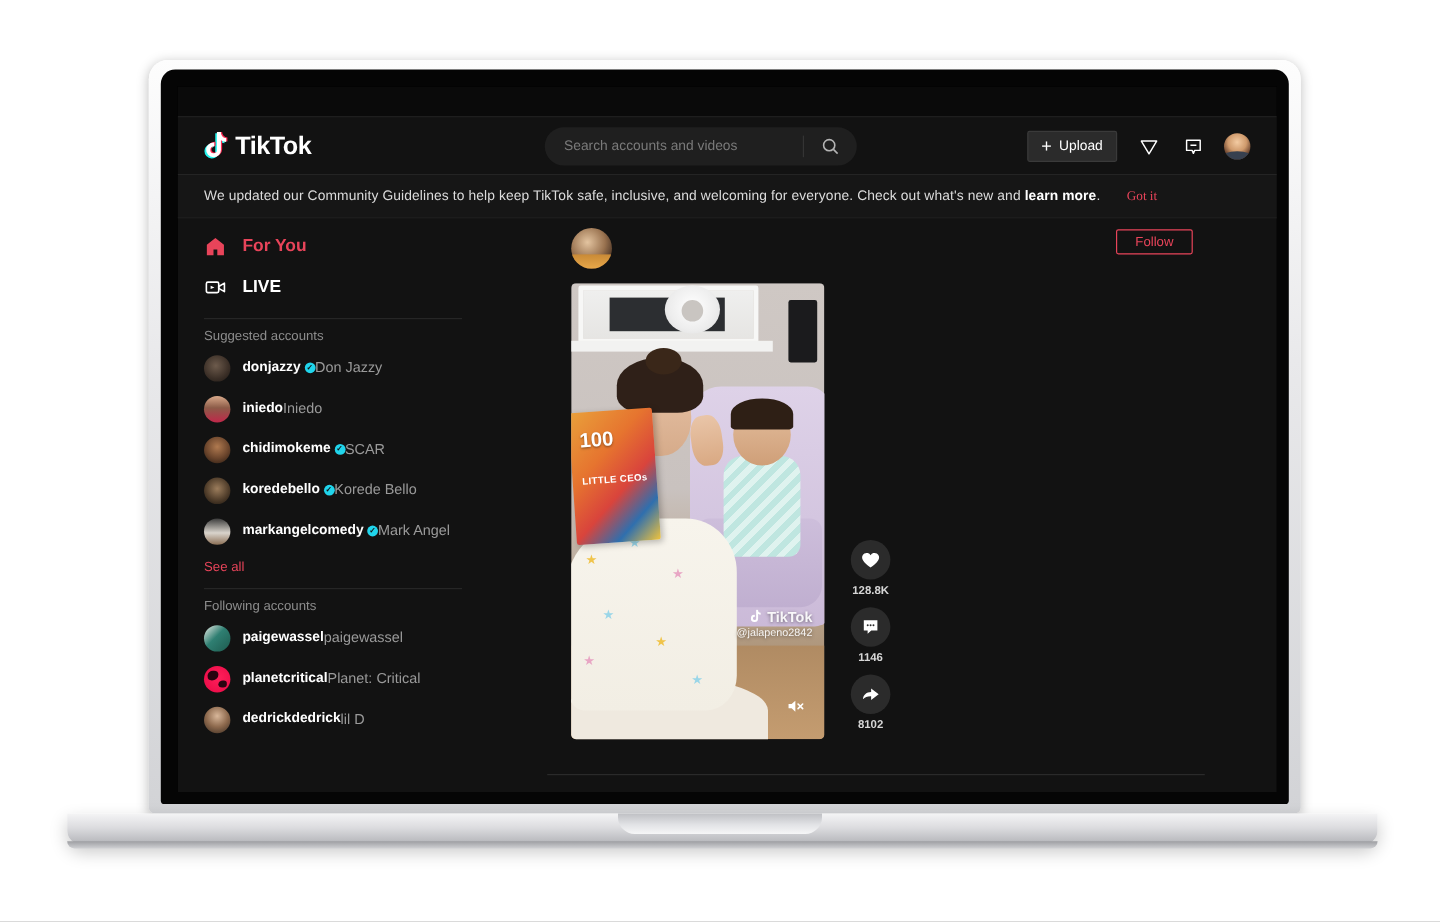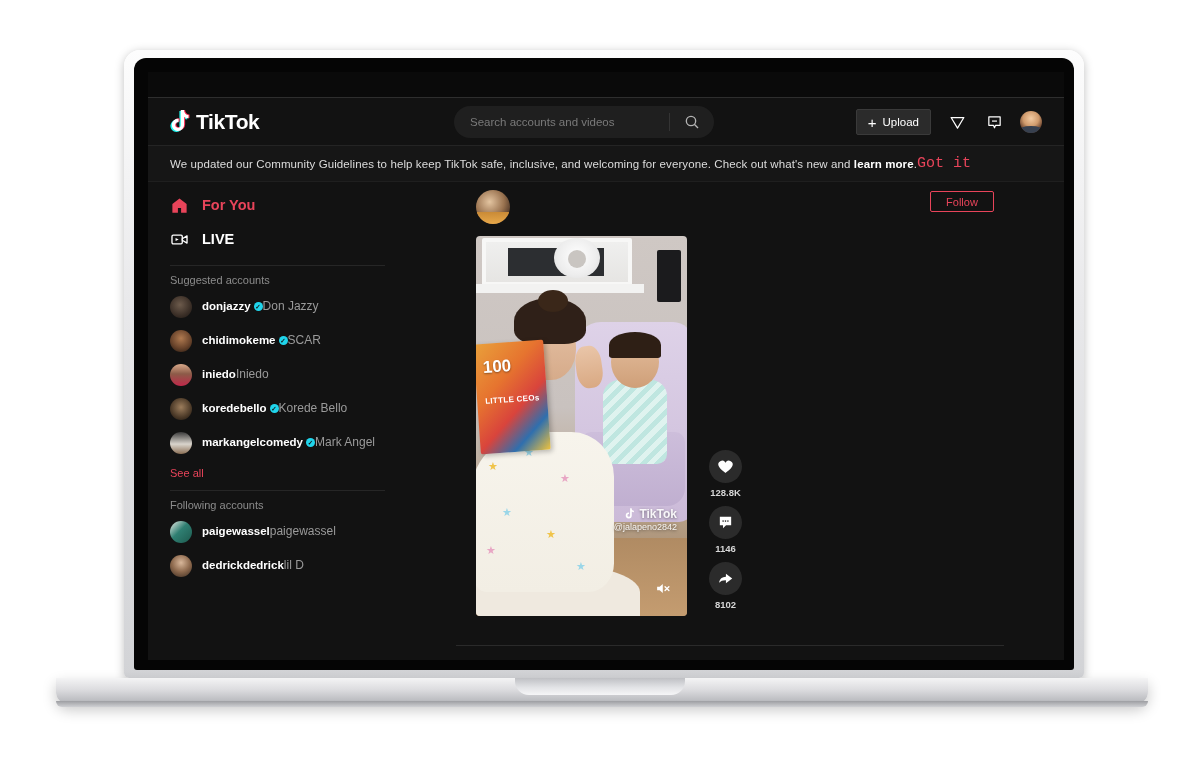--- a/index.html
+++ b/index.html
@@ -140,23 +140,23 @@
     height: 36px; width: 916px;
     background: #161616;
     display: flex; align-items: center;
     border-bottom: 1px solid #1f1f1f;
   }
   .tt-banner-text {
     margin-left: 22px; font-size: 11.5px; color: #dcdcdc; letter-spacing: .1px;
   }
   .tt-banner-text b { font-weight: bold; color: #fff; }
   .tt-banner-got {
-    color: #e8445a; font-size: 15px;
+    margin-left: 22px; color: #e8445a; font-size: 11px;
     background:none; border:none; cursor:pointer;
-    font-family: Liberation Mono, monospace;
+    font-family: Liberation Serif, serif;
   }
 
   
   .tt-body { display: flex; width: 916px; height: 478px; gap: 40px; }
 
   
   .tt-sidebar {
     width: 258px; padding: 6px 0 0 22px;
     overflow: hidden;
   }
@@ -430,41 +430,41 @@
             <div class="acct-txt">
               <span class="acct-name">
                 <span>donjazzy</span>
                 <span class="verified">✓</span>
               </span>
               <span class="acct-sub">Don Jazzy</span>
             </div>
           </div>
 
           <div class="acct">
+            <div class="acct-pic" style="background:linear-gradient(180deg,#d8a98a 0%,#8c5b48 45%,#c0284a 100%)"></div>
+            <div class="acct-txt">
+              <span class="acct-name">
+                <span>iniedo</span>
+              </span>
+              <span class="acct-sub">Iniedo</span>
+            </div>
+          </div>
+
+          <div class="acct">
             <div class="acct-pic" style="background:radial-gradient(circle at 50% 38%,#b07a50 0%,#6b452c 55%,#241810 100%)"></div>
             <div class="acct-txt">
               <span class="acct-name">
                 <span>chidimokeme</span>
                 <span class="verified">✓</span>
               </span>
               <span class="acct-sub">SCAR</span>
             </div>
           </div>
 
           <div class="acct">
-            <div class="acct-pic" style="background:linear-gradient(180deg,#d8a98a 0%,#8c5b48 45%,#c0284a 100%)"></div>
-            <div class="acct-txt">
-              <span class="acct-name">
-                <span>iniedo</span>
-              </span>
-              <span class="acct-sub">Iniedo</span>
-            </div>
-          </div>
-
-          <div class="acct">
             <div class="acct-pic" style="background:radial-gradient(circle at 50% 42%,#9c7d5c 0%,#4c3a28 60%,#17120d 100%)"></div>
             <div class="acct-txt">
               <span class="acct-name">
                 <span>koredebello</span>
                 <span class="verified">✓</span>
               </span>
               <span class="acct-sub">Korede Bello</span>
             </div>
           </div>
 
@@ -488,20 +488,32 @@
           <div class="acct">
             <div class="acct-pic" style="background:linear-gradient(135deg,#efefe9 0%,#2f7f72 45%,#1d5a4e 100%)"></div>
             <div class="acct-txt">
               <span class="acct-name">
                 <span>paigewassel</span>
               </span>
               <span class="acct-sub">paigewassel</span>
             </div>
           </div>
 
+          <div class="acct">
+            <div class="acct-pic" style="background:radial-gradient(circle at 55% 45%,#ff1f5a 0%,#ef0f4b 70%,#c00b3b 100%)">
+              <div style="position:absolute;left:3px;top:4px;width:9px;height:8px;background:#2a0410;border-radius:50% 40% 60% 40%;"></div>
+              <div style="position:absolute;left:12px;top:12px;width:7px;height:6px;background:#2a0410;border-radius:60% 40% 50% 50%;"></div>
+            </div>
+            <div class="acct-txt">
+              <span class="acct-name">
+                <span>planetcritical</span>
+              </span>
+              <span class="acct-sub">Planet: Critical</span>
+            </div>
+          </div>
 
           <div class="acct">
             <div class="acct-pic" style="background:radial-gradient(circle at 50% 35%,#d8b79a 0%,#8e6a4e 50%,#3a2b20 100%)"></div>
             <div class="acct-txt">
               <span class="acct-name">
                 <span>dedrickdedrick</span>
               </span>
               <span class="acct-sub">lil D</span>
             </div>
           </div>

